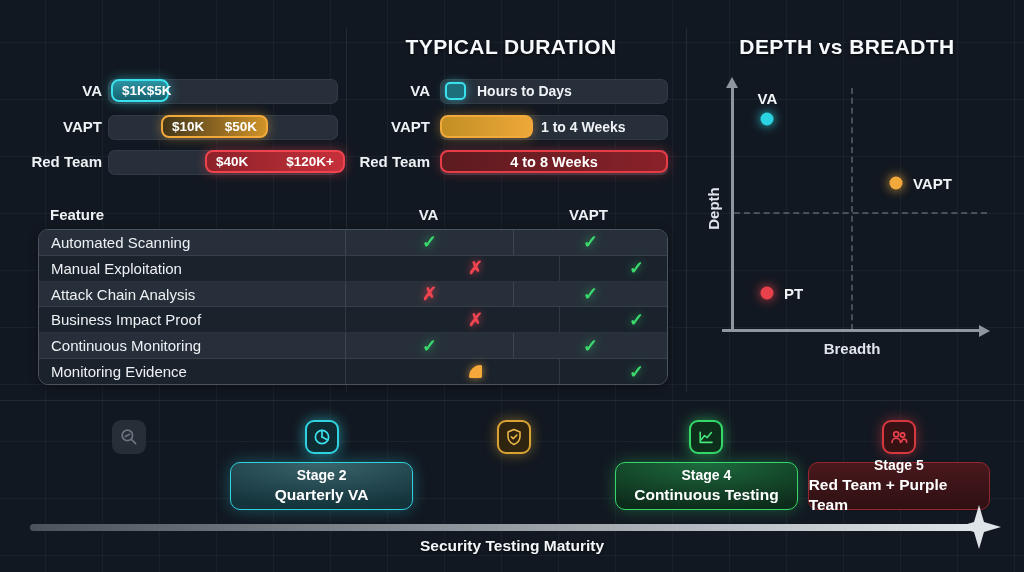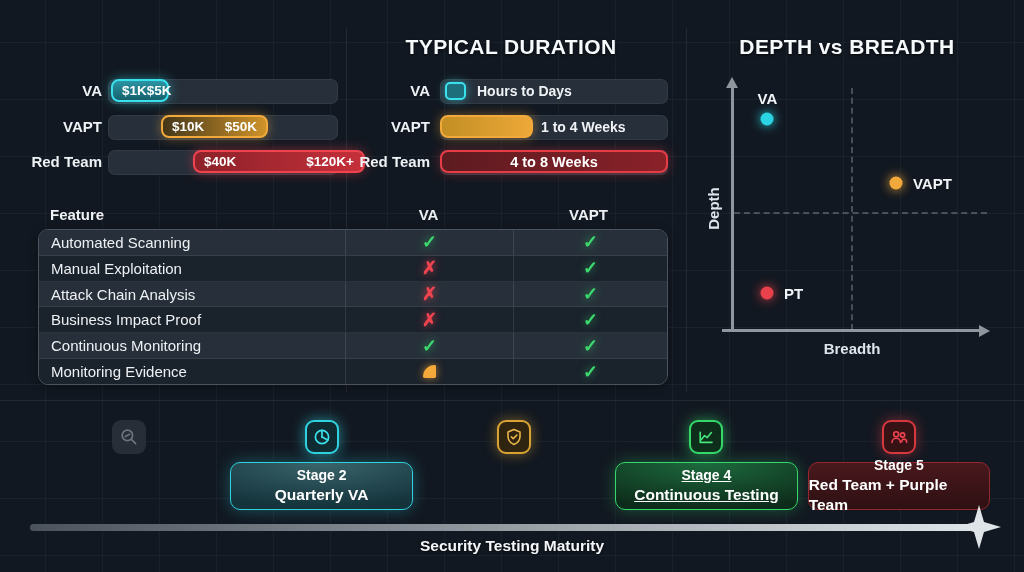--- a/index.html
+++ b/index.html
@@ -49,21 +49,21 @@
   .ref-h{position:absolute;left:2px;right:-2px;border-top:2px dashed rgba(150,162,172,.4);}
 
   
   .tbl-header{position:absolute;font-size:15px;font-weight:700;color:#eef1f4;}
   #feature-table{position:absolute;left:38px;top:229px;width:628px;height:154px;
     border:1.5px solid #4b555f;border-radius:10px;overflow:hidden;display:flex;flex-direction:column;
     box-shadow:0 2px 10px rgba(0,0,0,.35);}
   .t-row{flex:1;display:flex;border-bottom:1px solid rgba(255,255,255,0.08);}
   .t-row:last-child{border-bottom:none;}
   .t-row.odd{background:#27303a;}
-  .t-row.even{background:#1a222c;}
+  .t-row.even{background:#1a222c;gap:46px;}
   .c-feature{width:307px;display:flex;align-items:center;padding-left:12px;box-sizing:border-box;
     font-size:15px;color:#eef1f4;border-right:1px solid rgba(255,255,255,0.10);}
   .c-mark{display:flex;align-items:center;justify-content:center;}
   .c-va{width:167px;border-right:1px solid rgba(255,255,255,0.10);}
   .c-vapt{flex:1;}
   .mark-yes{color:#3bd96e;font-size:18px;font-weight:800;text-shadow:0 0 9px rgba(59,217,110,.75);}
   .mark-no{color:#ef4450;font-size:18px;font-weight:800;text-shadow:0 0 9px rgba(239,68,80,.75);}
   .mark-partial::after{content:'';display:inline-block;width:13px;height:13px;background:#f5a93a;
     border-radius:100% 12% 12% 12%;box-shadow:0 0 9px rgba(245,169,58,.7);}
 
@@ -82,21 +82,21 @@
   .stage--cyan .stage-icon{background:#0f2b31;border:2px solid #30d2e0;box-shadow:0 0 14px rgba(48,210,224,.6);}
   .stage--cyan .stage-box{background:radial-gradient(120% 130% at 50% 0%,#3a646b,#14333b 75%);
     border:1.5px solid #30d2e0;box-shadow:0 0 16px rgba(48,210,224,.35);}
   .stage--cyan .stage-t,.stage--cyan .stage-s{color:#ffffff;}
   .stage--amber .stage-icon{background:#2e2410;border:2px solid #d9a334;box-shadow:0 0 13px rgba(217,163,52,.5);}
   .stage--amber .stage-box{background:linear-gradient(180deg,#3e3113,#2a220d);border:1.5px solid #a8842c;}
   .stage--amber .stage-t,.stage--amber .stage-s{color:#f6e9c0;}
   .stage--green .stage-icon{background:#0e2e1b;border:2px solid #35d96a;box-shadow:0 0 14px rgba(53,217,106,.6);}
   .stage--green .stage-box{background:radial-gradient(120% 130% at 50% 0%,#1d6a3e,#0d2b1a 78%);
     border:1.5px solid #35d96a;box-shadow:0 0 16px rgba(53,217,106,.35);}
-  .stage--green .stage-t,.stage--green .stage-s{color:#ffffff;text-decoration:underline;}
+  .stage--green .stage-t,.stage--green .stage-s{color:#ffffff;}
   .stage--red .stage-icon{background:#361215;border:2px solid #d63840;box-shadow:0 0 13px rgba(214,56,64,.55);}
   .stage--red .stage-box{background:linear-gradient(180deg,#49181c,#2e1013);border:1.5px solid #93272d;}
   .stage--red .stage-t,.stage--red .stage-s{color:#ffffff;}
 
   #maturity-bar{position:absolute;left:30px;top:524px;width:942px;height:7px;border-radius:4px;
     background:linear-gradient(90deg,#4a525b,#dfe4e8);}
   #maturity-star{position:absolute;left:955px;top:503px;}
   #maturity-label{position:absolute;left:0;top:537px;width:1024px;text-align:center;
     font-size:15.5px;font-weight:700;color:#f4f7fa;text-shadow:0 1px 3px rgba(0,0,0,.7);}
 </style>
@@ -121,21 +121,21 @@
   <div class="row-label" style="left:7px;top:115px;">VAPT</div>
   <div class="track" style="left:108px;top:115px;">
     <div class="pill pill-amber" style="left:52px;width:107px;">
       <span class="mn">$10K</span>
       <span class="mx">$50K</span>
     </div>
   </div>
 
   <div class="row-label" style="left:7px;top:150px;">Red Team</div>
   <div class="track" style="left:108px;top:150px;">
-    <div class="pill pill-red" style="left:84px;width:172px;">
+    <div class="pill pill-red" style="left:96px;width:140px;">
       <span class="mn">$40K</span>
       <span class="mx">$120K+</span>
     </div>
   </div>
 
   <div class="panel-title" style="left:371px;top:35px;width:280px;">TYPICAL DURATION</div>
 
   <div class="row-label" style="left:335px;top:79px;">VA</div>
   <div class="track" style="left:440px;top:79px;width:226px;">
     <div class="dur-square"></div>

